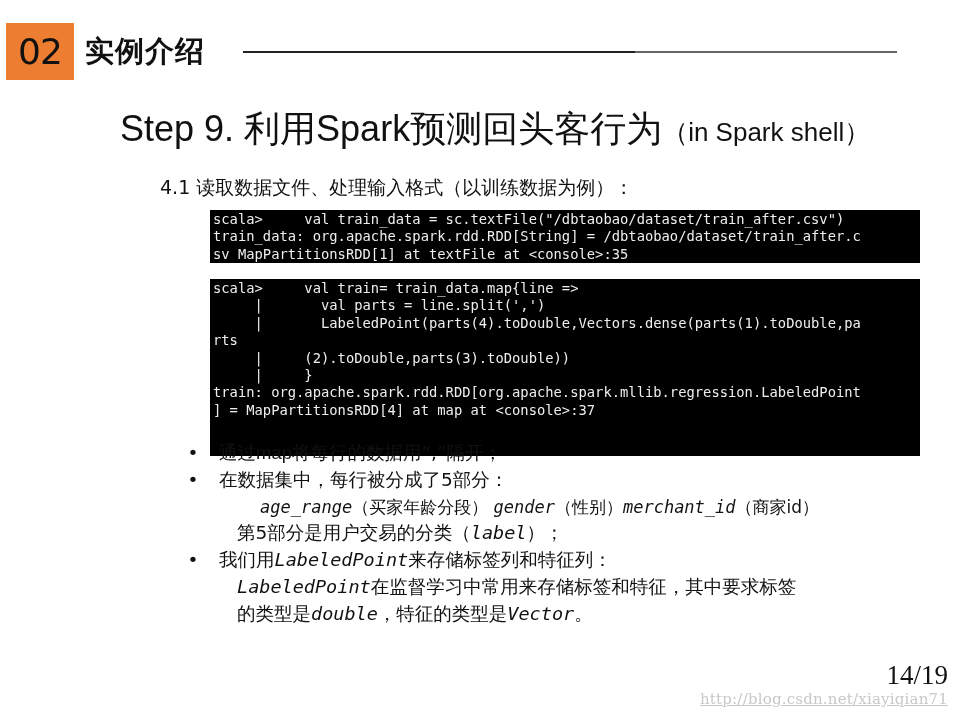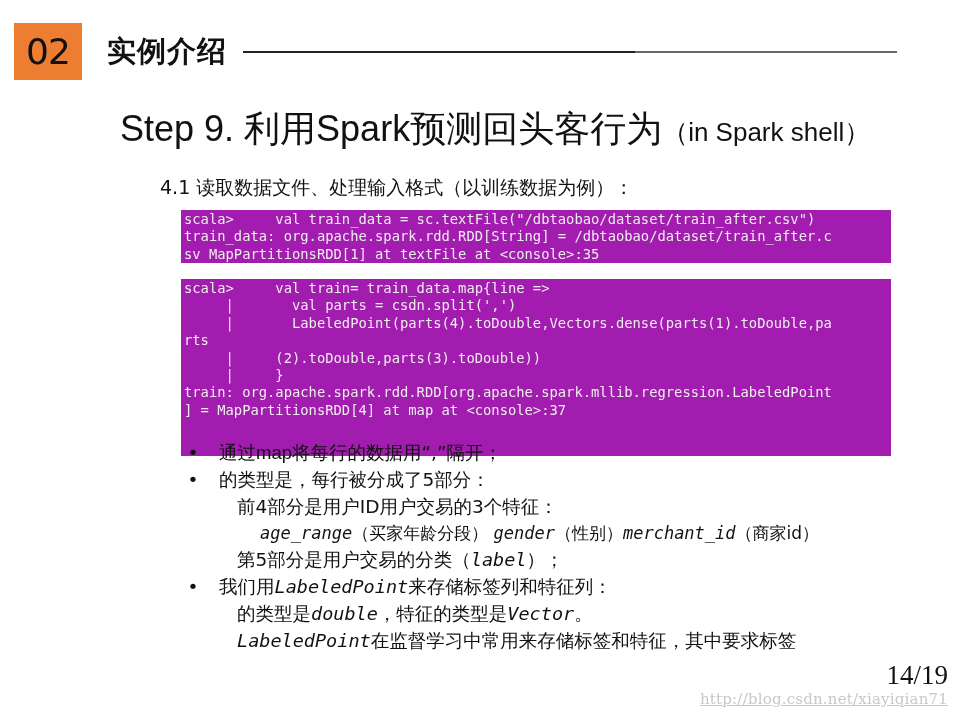--- a/index.html
+++ b/index.html
@@ -10,35 +10,35 @@
     body {
       width: 960px;
       height: 720px;
       position: relative;
       overflow: hidden;
       font-family: "DejaVu Sans", sans-serif;
       color: #111;
     }
     .section-badge {
       position: absolute;
-      left: 14px;
+      left: 6px;
       top: 23px;
       width: 68px;
       height: 57px;
       background: #ED7D31;
       color: #111;
       font-family: "DejaVu Sans", sans-serif;
       font-size: 36px;
       line-height: 57px;
       text-align: center;
       letter-spacing: -1px;
     }
     .section-title {
       position: absolute;
-      left: 107px;
+      left: 85px;
       top: 30px;
       font-size: 29px;
       font-weight: bold;
       line-height: 42px;
       color: #111;
       letter-spacing: 1px;
     }
     .section-rule {
       position: absolute;
       left: 243px;
@@ -64,23 +64,23 @@
       position: absolute;
       left: 160px;
       top: 174px;
       font-size: 19px;
       line-height: 26px;
       color: #111;
       white-space: nowrap;
     }
     .terminal {
       position: absolute;
-      left: 181px;
+      left: 210px;
       width: 710px;
-      background: #a21caf;
+      background: #000000;
       color: #EEEEEC;
       font-family: "DejaVu Sans Mono", monospace;
       font-size: 13.8px;
       line-height: 17.4px;
       padding: 1px 0 0 3px;
       box-sizing: border-box;
       overflow: hidden;
     }
     .terminal .line {
       white-space: pre;
@@ -158,60 +158,57 @@
 <div class="subheading">4.1  读取数据文件、处理输入格式（以训练数据为例）：</div>
 
 <div class="terminal term-1">
   <span class="line">scala&gt;     val train_data = sc.textFile("/dbtaobao/dataset/train_after.csv")</span>
   <span class="line">train_data: org.apache.spark.rdd.RDD[String] = /dbtaobao/dataset/train_after.c</span>
   <span class="line">sv MapPartitionsRDD[1] at textFile at &lt;console&gt;:35</span>
 </div>
 
 <div class="terminal term-2">
   <span class="line">scala&gt;     val train= train_data.map{line =&gt;</span>
-  <span class="line">     |       val parts = csdn.split(',')</span>
+  <span class="line">     |       val parts = line.split(',')</span>
   <span class="line">     |       LabeledPoint(parts(4).toDouble,Vectors.dense(parts(1).toDouble,pa</span>
   <span class="line">rts</span>
   <span class="line">     |     (2).toDouble,parts(3).toDouble))</span>
   <span class="line">     |     }</span>
   <span class="line">train: org.apache.spark.rdd.RDD[org.apache.spark.mllib.regression.LabeledPoint</span>
   <span class="line">] = MapPartitionsRDD[4] at map at &lt;console&gt;:37</span>
 </div>
 
 <div class="bullets">
   <div class="row lvl0">
     <span class="dot">•</span>
     <span class="txt"><span>通过</span><span class="mono">map</span><span>将每行的数据用“,”隔开；</span></span>
   </div>
 
   <div class="row lvl0">
     <span class="dot">•</span>
-    <span class="txt">的类型是，每行被分成了5部分：</span>
-  </div>
-
-  <div class="row lvl1">
-    <span class="txt">前4部分是用户ID用户交易的3个特征：</span>
-  </div>
+    <span class="txt">在数据集中，每行被分成了5部分：</span>
+  </div>
+
 
   <div class="row lvl2">
     <span class="txt"><span class="mono-it">age_range</span><span>（买家年龄分段） </span><span class="mono-it">gender</span><span>（性别）</span><span class="mono-it">merchant_id</span><span>（商家id）</span></span>
   </div>
 
   <div class="row lvl1">
     <span class="txt"><span>第5部分是用户交易的分类（</span><span class="mono-it">label</span><span>）；</span></span>
   </div>
 
   <div class="row lvl0">
     <span class="dot">•</span>
     <span class="txt"><span>我们用</span><span class="mono-it">LabeledPoint</span><span>来存储标签列和特征列：</span></span>
   </div>
 
   <div class="row lvl1">
+    <span class="txt"><span class="mono-it">LabeledPoint</span><span>在监督学习中常用来存储标签和特征，其中要求标签</span></span>
+  </div>
+
+  <div class="row lvl1">
     <span class="txt"><span>的类型是</span><span class="mono-it">double</span><span>，特征的类型是</span><span class="mono-it">Vector</span><span>。</span></span>
-  </div>
-
-  <div class="row lvl1">
-    <span class="txt"><span class="mono-it">LabeledPoint</span><span>在监督学习中常用来存储标签和特征，其中要求标签</span></span>
   </div>
 </div>
 
 <div class="page-num">14/19</div>
 <div class="watermark">http://blog.csdn.net/xiayiqian71</div>
 
 </body></html>

